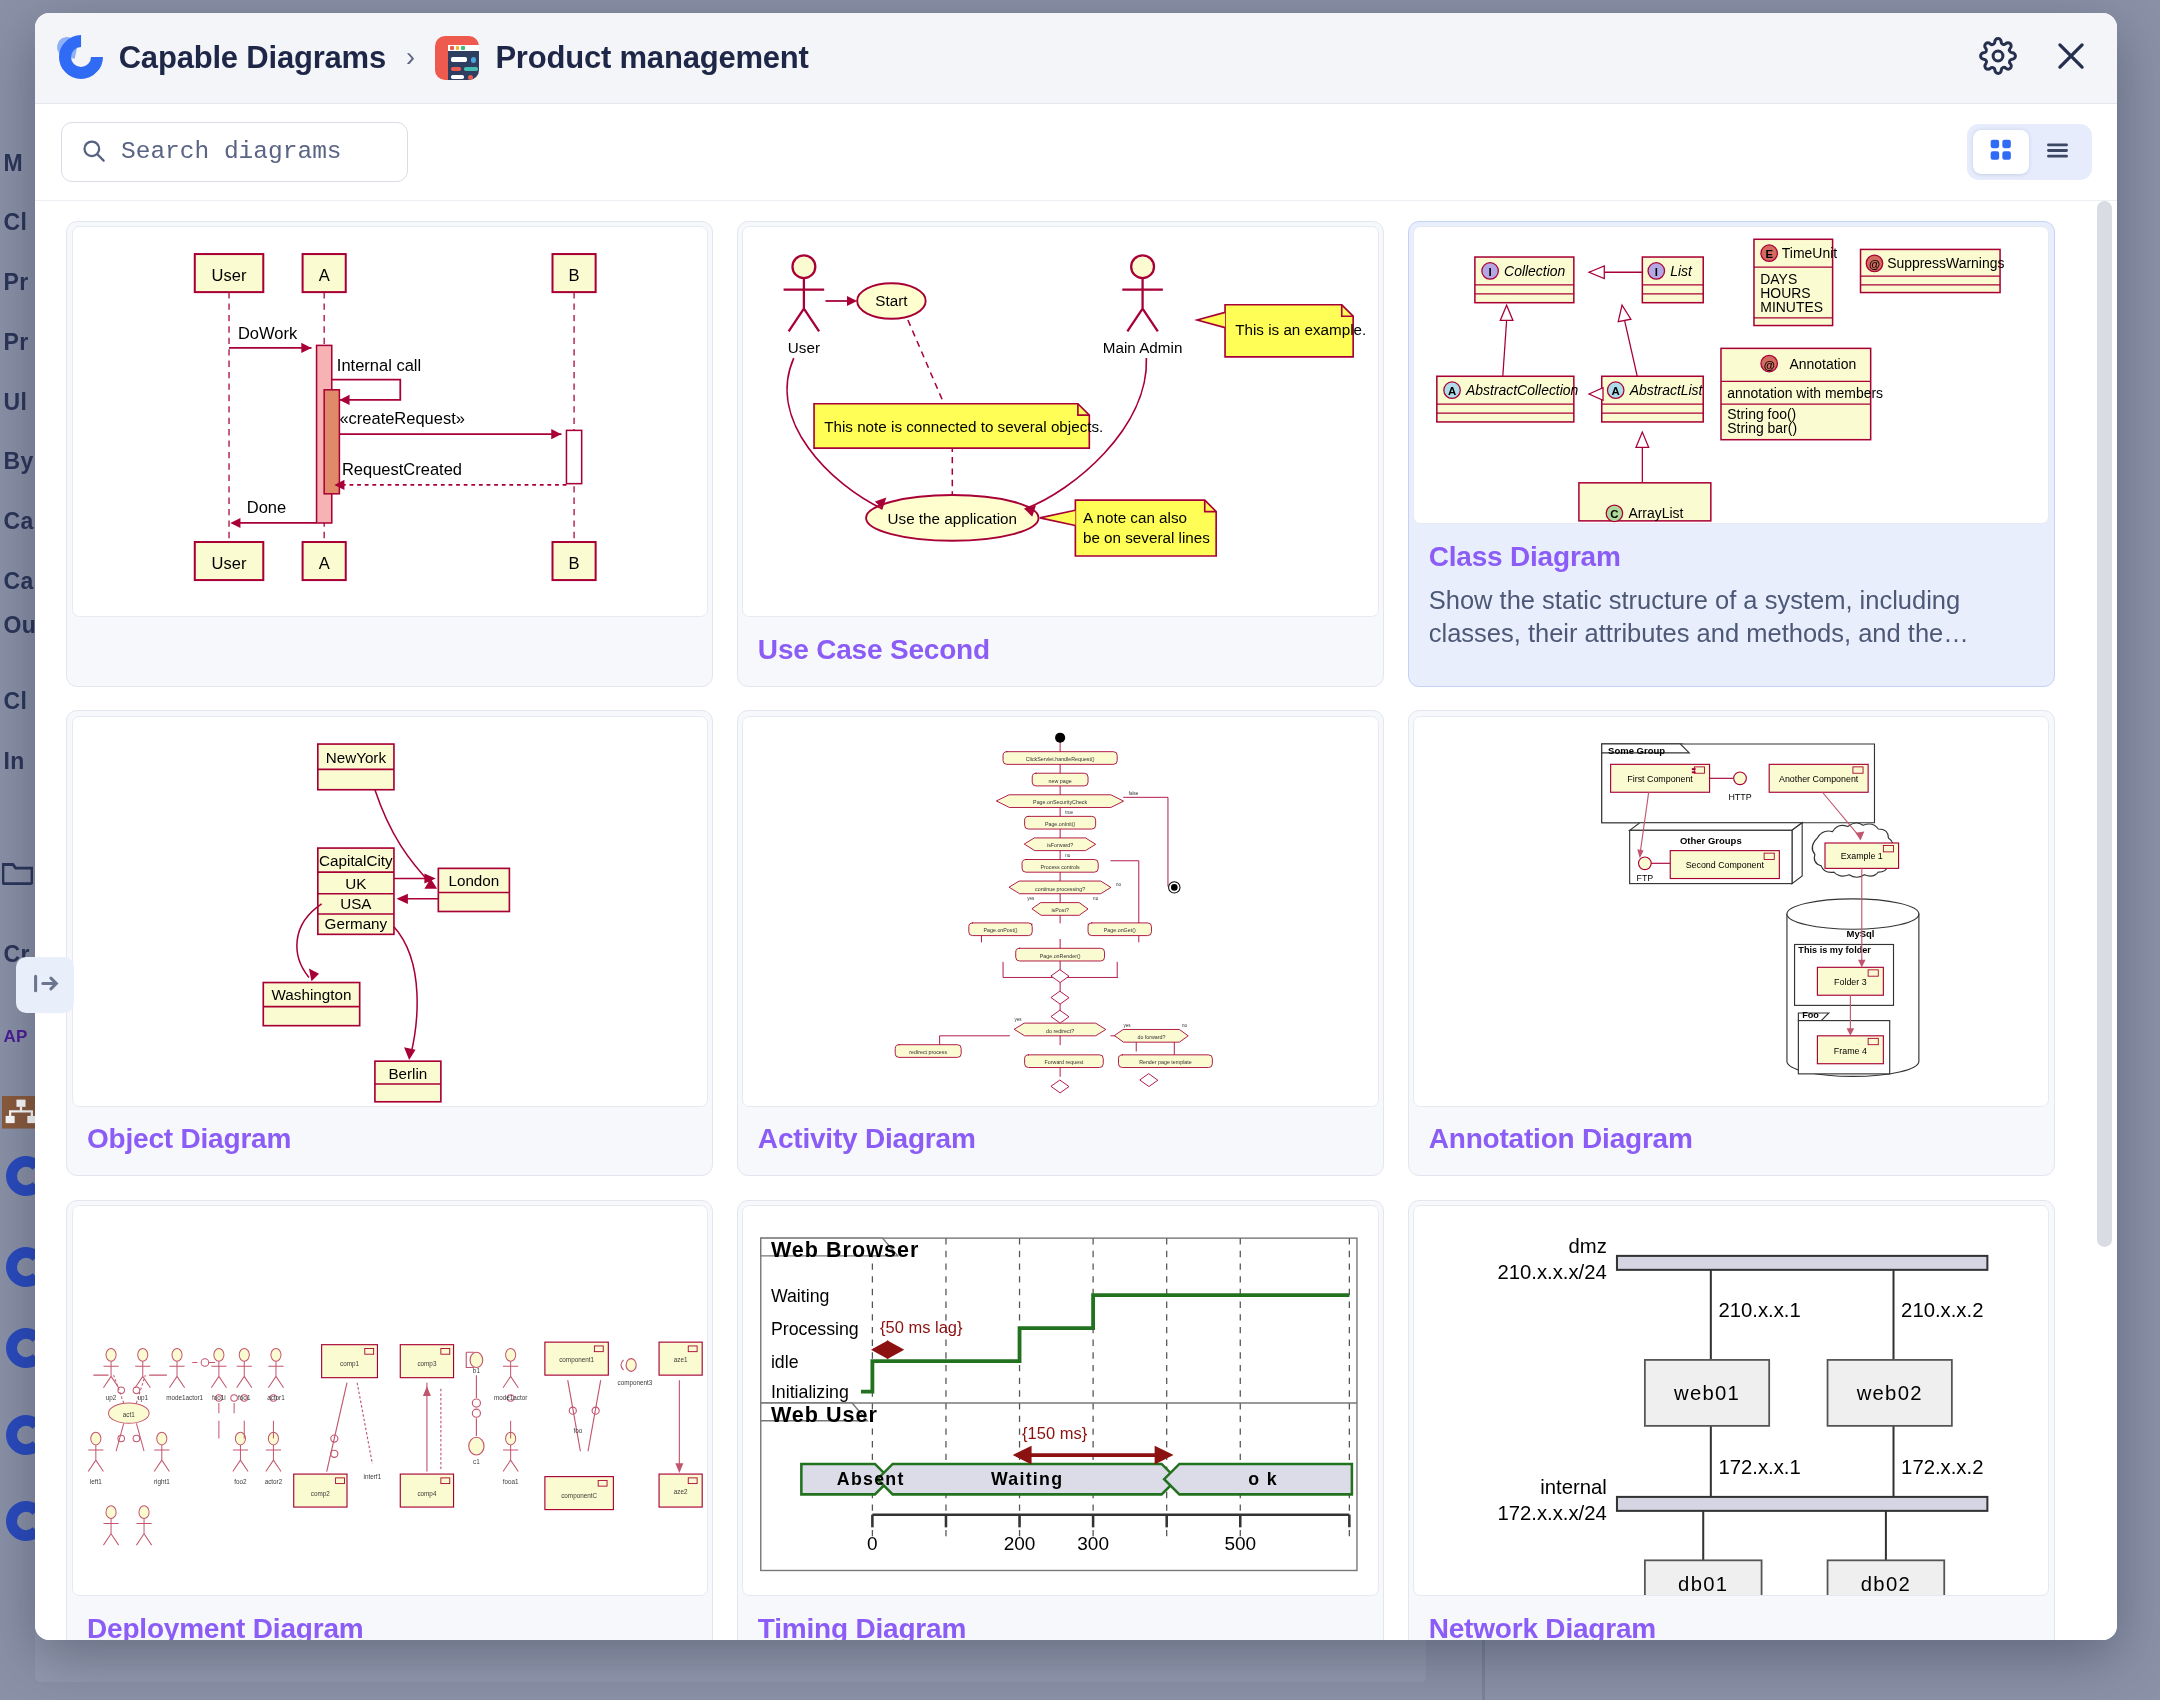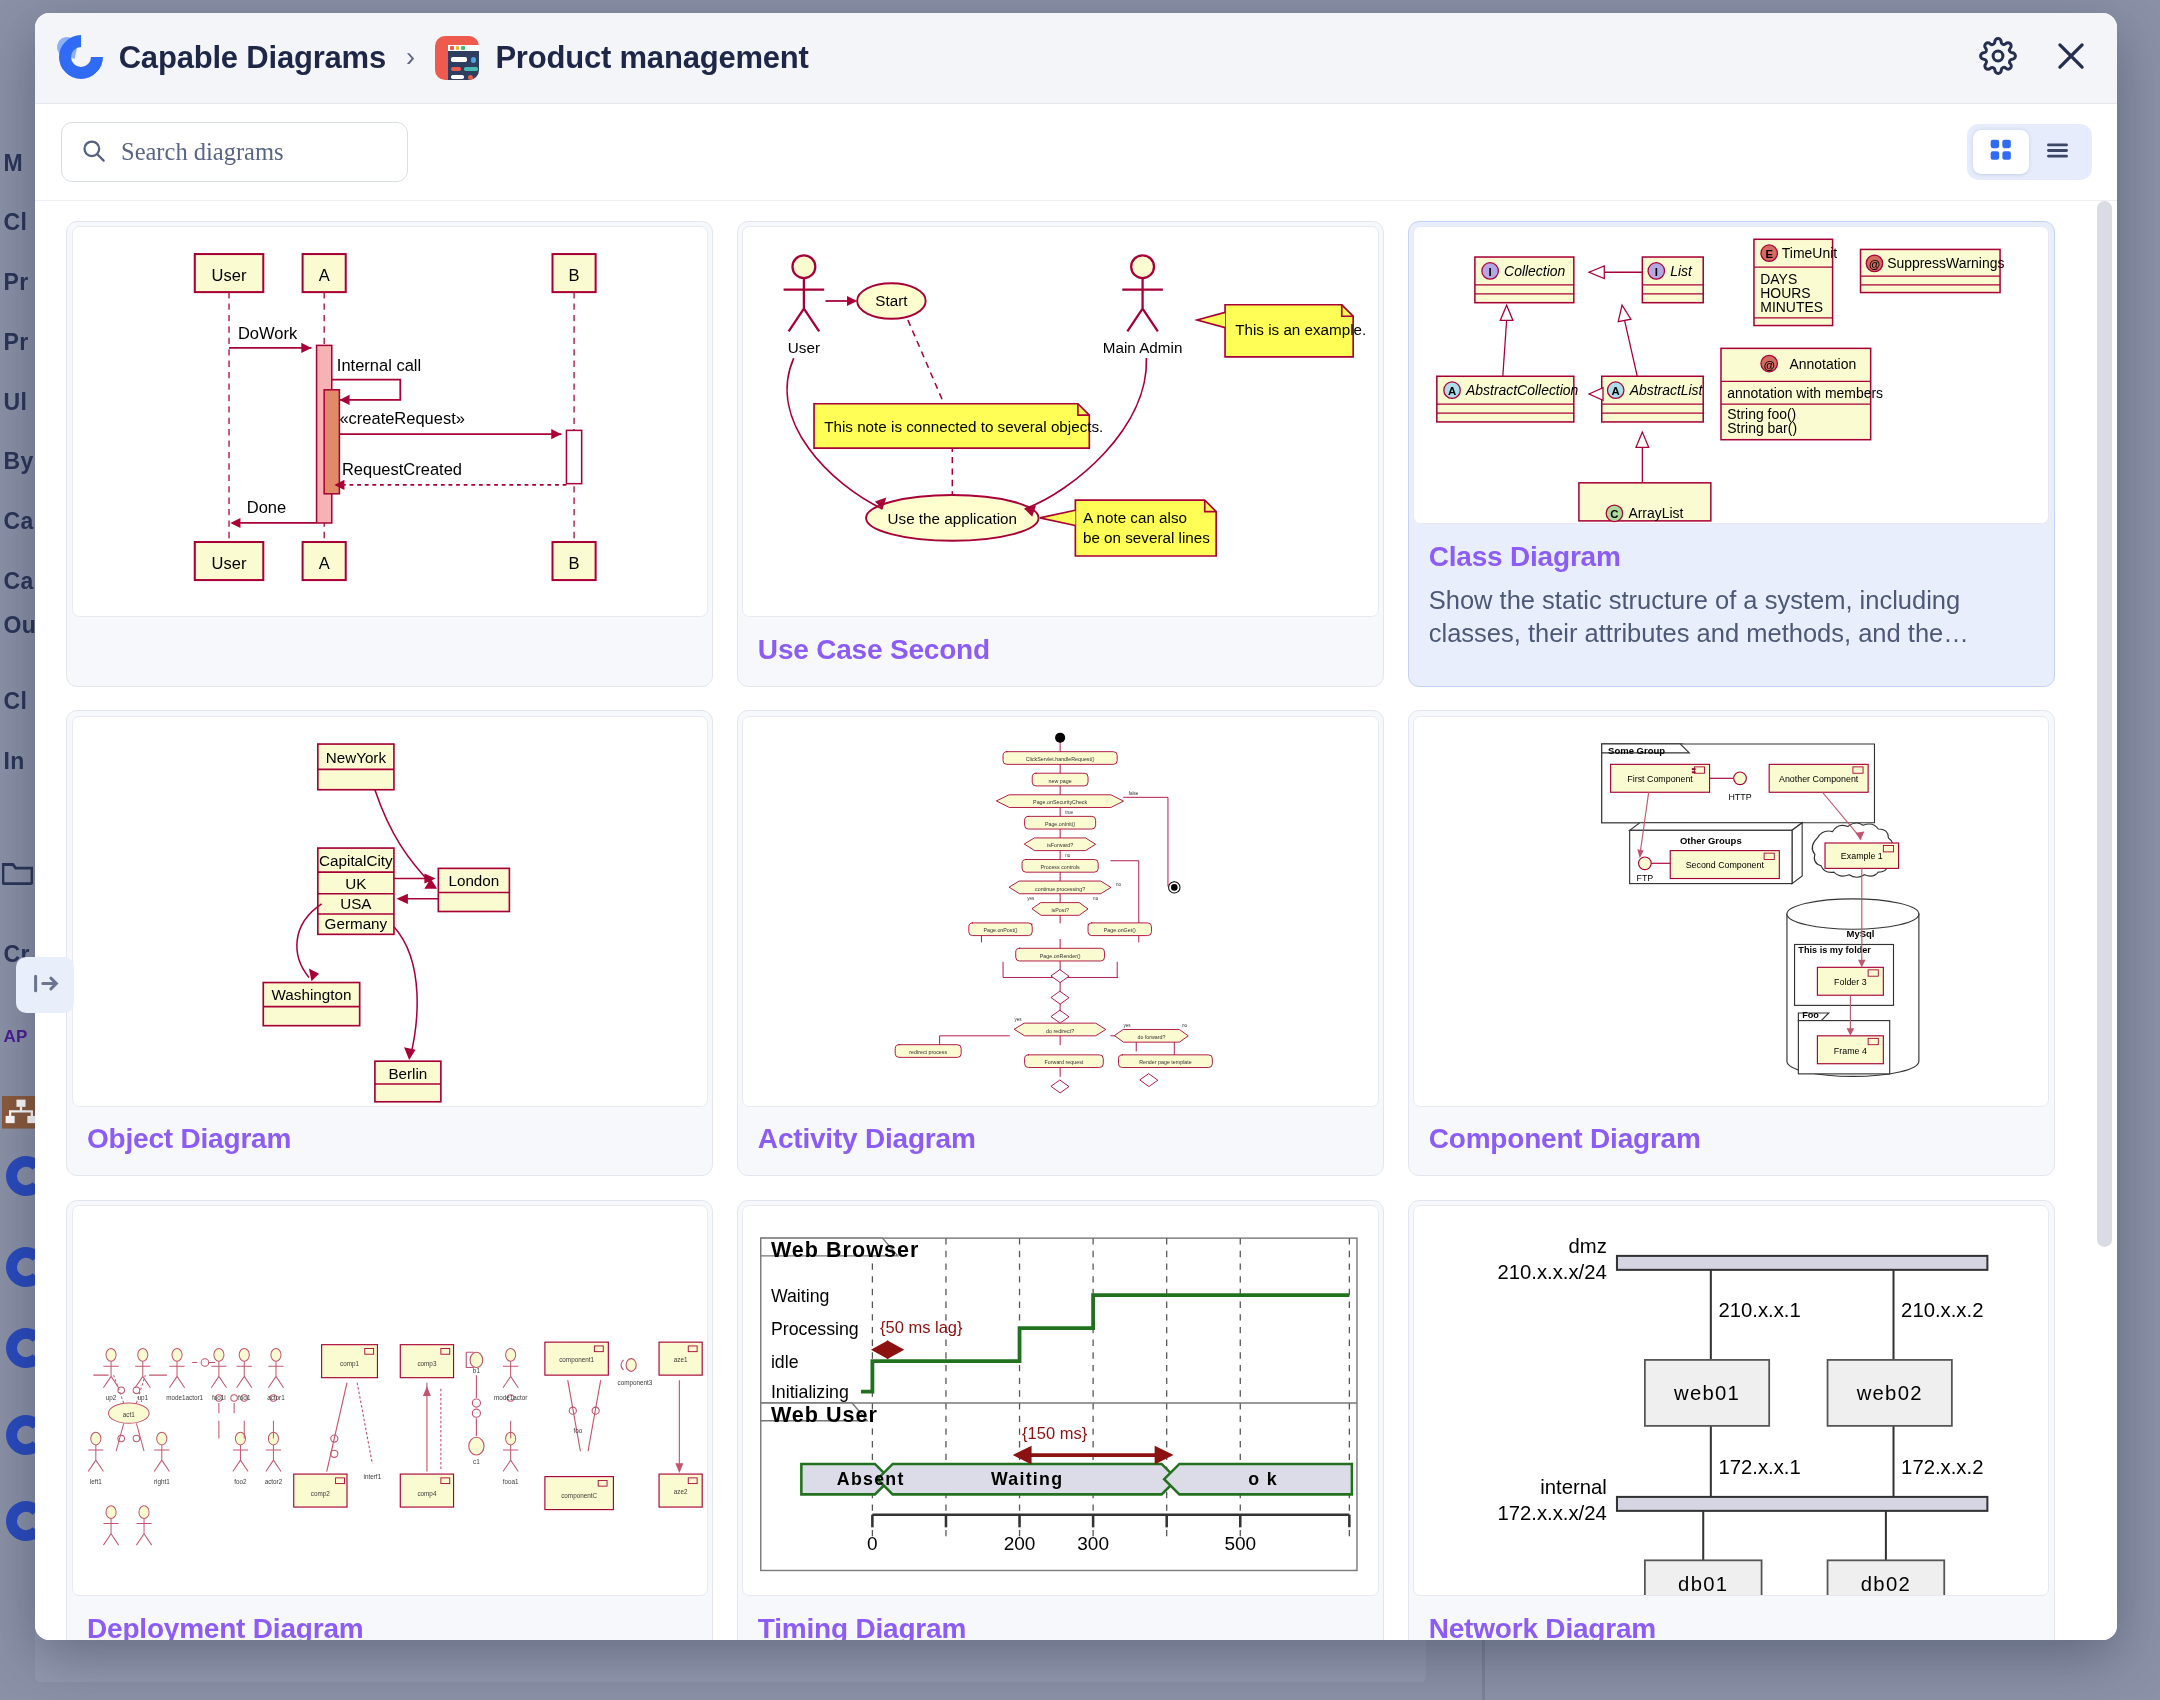--- a/index.html
+++ b/index.html
@@ -128,21 +128,21 @@
     padding: 0 25.5px 0 25.5px;
   }
   #search-box {
     width: 347px; height: 60px;
     border: 0.9px solid #d8dce6; border-radius: 11px;
     display: flex; align-items: center; gap: 14.5px;
     padding: 0 18px; background: #fff;
   }
   #search-box input {
     border: none; outline: none; background: transparent;
-    font-family: Liberation Serif, serif;
+    font-family: Liberation Mono, monospace;
     font-size: 24.5px; color: #3c4663; width: 100%;
   }
   #search-box input::placeholder { color: #5a6484; }
   #view-toggle {
     margin-left: auto;
     background: #e6ecfb; border-radius: 11.8px;
     display: flex; align-items: center; gap: 0;
     padding: 6.4px; height: 56px;
   }
   .view-btn {
@@ -756,21 +756,21 @@
                   <path d="M344 216 L344 246"></path>
               </g>
               <path d="M178 108 l-2 -7 l5 1 z" fill="#c2566e"></path>
               <path d="M352 94 l-4 -6 l7 -1 z" fill="#c2566e"></path>
               <path d="M353 194 l-3 -6 h6 z" fill="#c2566e"></path>
               <path d="M344 248 l-3 -6 h6 z" fill="#c2566e"></path>
             </g>
           </svg>
         </div>
         <div class="card-body">
-          <div class="card-title">Component Diagram</div>
+          <div class="card-title">Annotation Diagram</div>
         </div>
       </div>
 
       <div class="card">
         <div class="card-thumb">
           <svg viewBox="0 0 500 300" preserveAspectRatio="xMidYMid meet">
             <g font-family="Liberation Sans, sans-serif" font-size="5" fill="#3b3b3b">
 
               <g stroke="#c2566e" stroke-width="0.8" fill="none">
                 <g>

